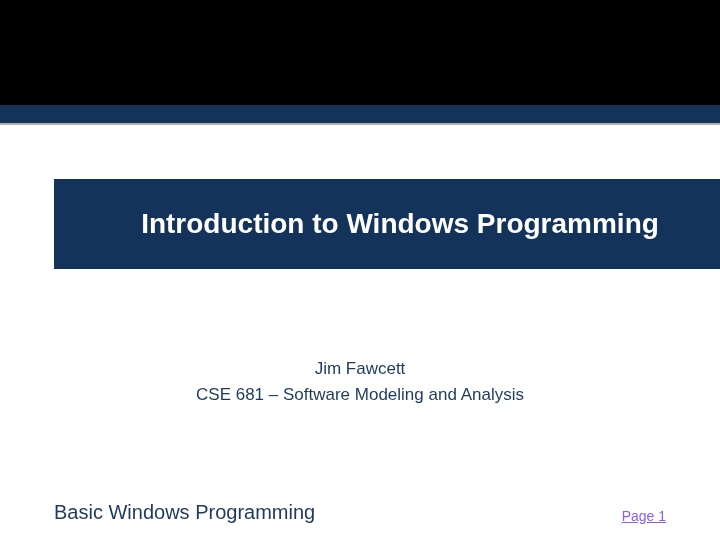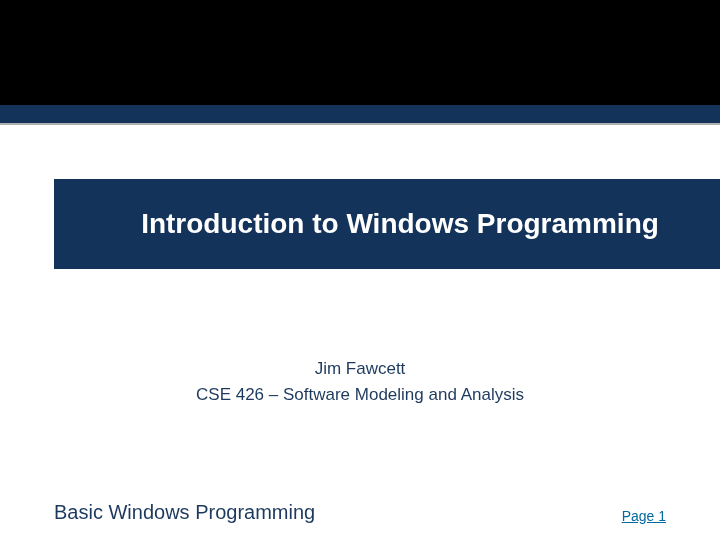--- a/index.html
+++ b/index.html
@@ -70,35 +70,35 @@
       position: absolute;
       bottom: 16px;
       left: 54px;
       color: #1d3a5e;
       font-size: 20px;
     }
     .footer-right {
       position: absolute;
       bottom: 16px;
       right: 54px;
-      color: #0369a1;
+      color: #8b5cf6;
       font-size: 14px;
       text-decoration: underline;
     }
   </style>
 </head>
 <body>
 
 <div class="top-dark"></div>
 <div class="divider-band"></div>
 <div class="divider-line"></div>
 
 <div class="title-bar">
   <div class="title-text">Introduction to Windows Programming</div>
 </div>
 
 <div class="subtitle-block">
   <div>Jim Fawcett</div>
-  <div>CSE 426 – Software Modeling and Analysis</div>
+  <div>CSE 681 – Software Modeling and Analysis</div>
 </div>
 
 <div class="footer-left">Basic Windows Programming</div>
 <div class="footer-right">Page 1</div>
 
 </body></html>

